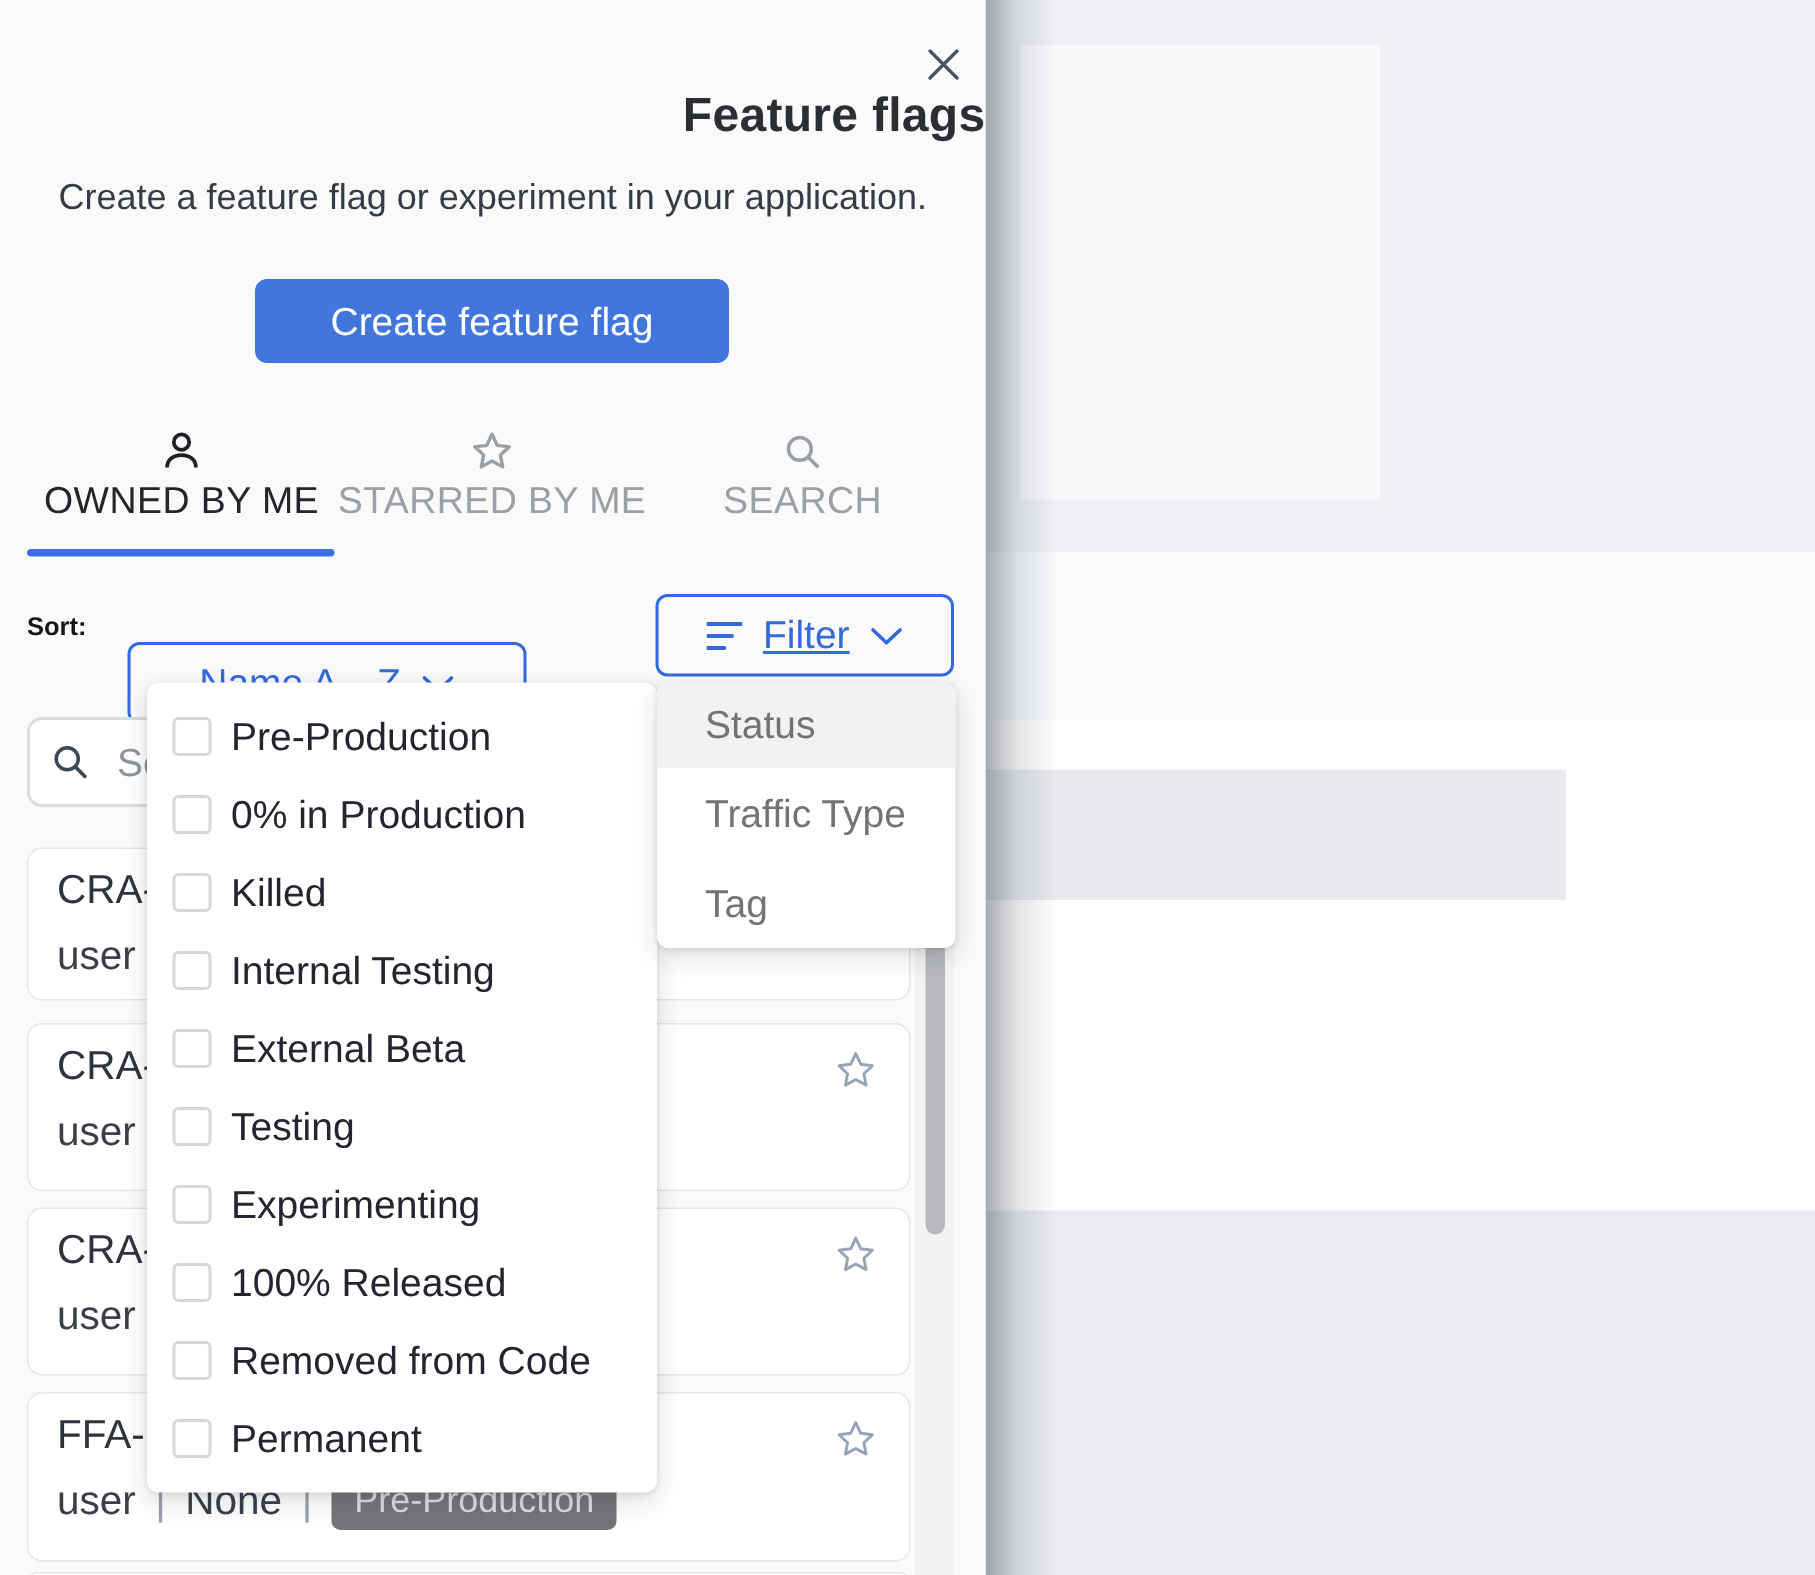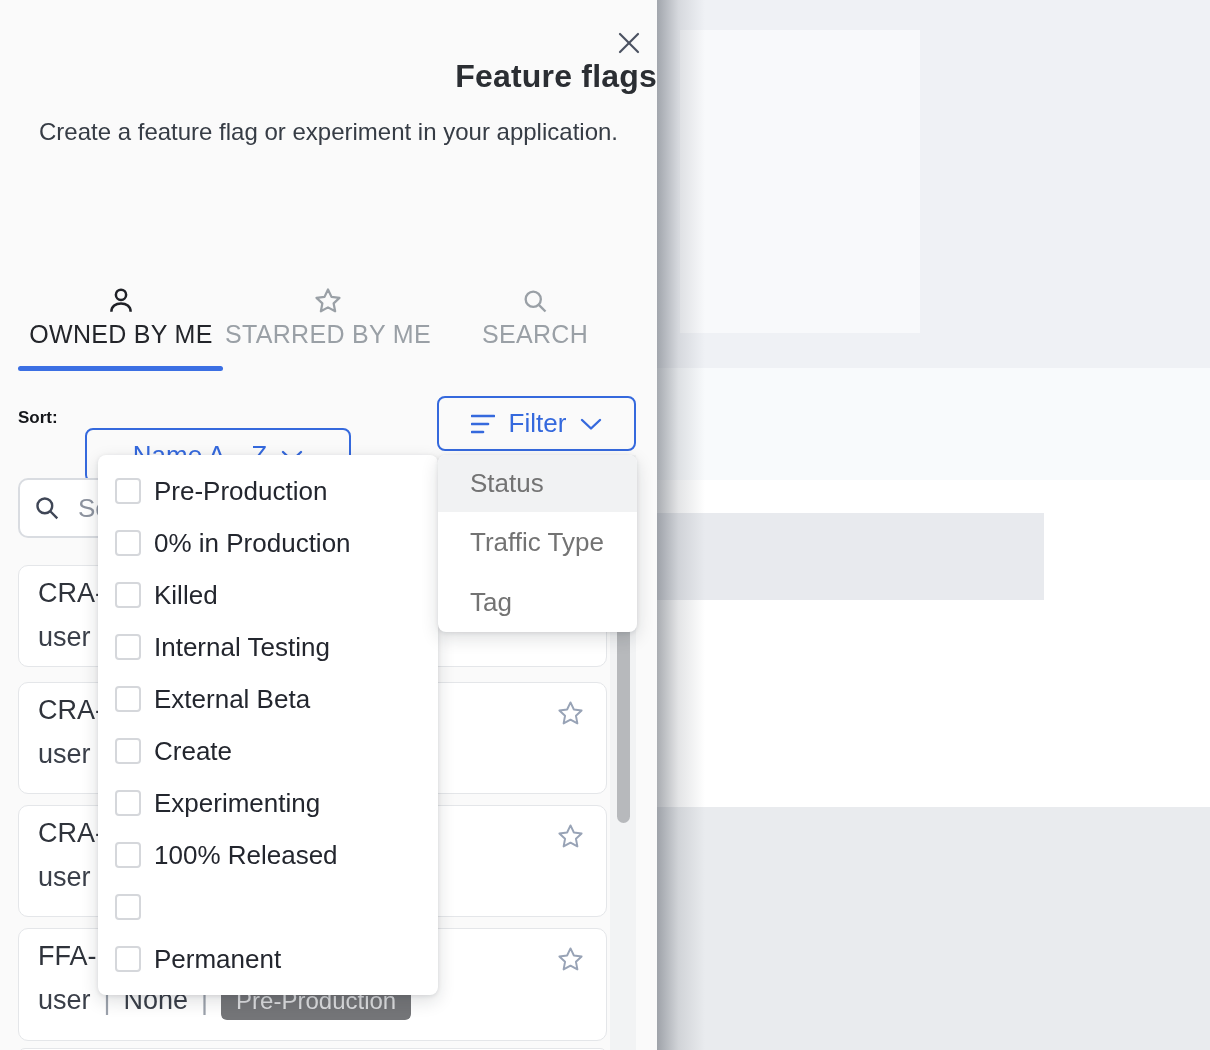--- a/index.html
+++ b/index.html
@@ -39,21 +39,21 @@
   .tab.inactive .tlabel { color:#9aa0a6; }
   .tab-underline { position:absolute; left:18px; top:366px; width:205px; height:5px;
                    background:#3b6fe3; border-radius:3px; }
 
   
   .sort-label { position:absolute; left:18px; top:408px; font-size:17px; font-weight:700; color:#14161a; }
   .pill-btn { position:absolute; top:396px; height:55px; border:2px solid #3569dd; border-radius:8px;
               background:transparent; color:#3569dd; font-size:26px; font-family:inherit;
               display:flex; align-items:center; justify-content:center; gap:14px; cursor:pointer; }
   .sort-btn { left:85px; width:266px;margin-top:32px; }
-  .filter-btn { left:437px; width:199px; }
+  .filter-btn { left:437px; width:199px;text-decoration:underline; }
 
   
   .search-wrap { position:absolute; left:18px; top:478px; width:419px; height:60px; }
   .search-wrap input { width:100%; height:100%; border:2px solid #d9dce1; border-radius:10px;
                        background:#fff; padding:0 16px 0 58px; font-size:26px; font-family:inherit; color:#2f333b; }
   .search-wrap input::placeholder { color:#8d939f; }
   .search-wrap .sicon { position:absolute; left:16px; top:17px; width:26px; height:26px; pointer-events:none; }
 
   
   .scroll-track { position:absolute; left:610px; top:455px; width:26px; height:595px; background:#f2f3f4; }
@@ -110,20 +110,21 @@
   <div class="close-btn">
     <svg viewBox="0 0 26 26" fill="none" stroke="#4a5160" stroke-width="2.2" stroke-linecap="round">
       <line x1="4" y1="4" x2="22" y2="22"></line>
         <line x1="22" y1="4" x2="4" y2="22"></line>
     </svg>
   </div>
 
   <div class="dlg-title">Feature flags</div>
   <div class="dlg-sub">Create a feature flag or experiment in your application.</div>
 
+  <button class="create-btn">Create feature flag</button>
 
   <div class="tab active" style="left:11px;">
     <div class="ticon">
       <svg width="30" height="30" viewBox="0 0 24 24" fill="none" stroke="#1f2127" stroke-width="2">
         <circle cx="12" cy="7" r="4.1"></circle>
         <path d="M4.3 20.5 c0-4.2 3.5-6.6 7.7-6.6 s7.7 2.4 7.7 6.6"></path>
       </svg>
     </div>
     <div class="tlabel">OWNED BY ME</div>
   </div>
@@ -237,32 +238,33 @@
     <div class="cb-item">
       <span class="cb-box"></span>
       <span class="cb-label">Internal Testing</span>
     </div>
     <div class="cb-item">
       <span class="cb-box"></span>
       <span class="cb-label">External Beta</span>
     </div>
     <div class="cb-item">
       <span class="cb-box"></span>
-      <span class="cb-label">Create</span>
+      <span class="cb-label">Testing</span>
     </div>
     <div class="cb-item">
       <span class="cb-box"></span>
       <span class="cb-label">Experimenting</span>
     </div>
     <div class="cb-item">
       <span class="cb-box"></span>
       <span class="cb-label">100% Released</span>
     </div>
     <div class="cb-item">
       <span class="cb-box"></span>
+      <span class="cb-label">Removed from Code</span>
     </div>
     <div class="cb-item">
       <span class="cb-box"></span>
       <span class="cb-label">Permanent</span>
     </div>
   </div>
 
   <div class="menu filter-menu">
     <div class="fm-item hl">Status</div>
     <div class="fm-item n1">Traffic Type</div>

